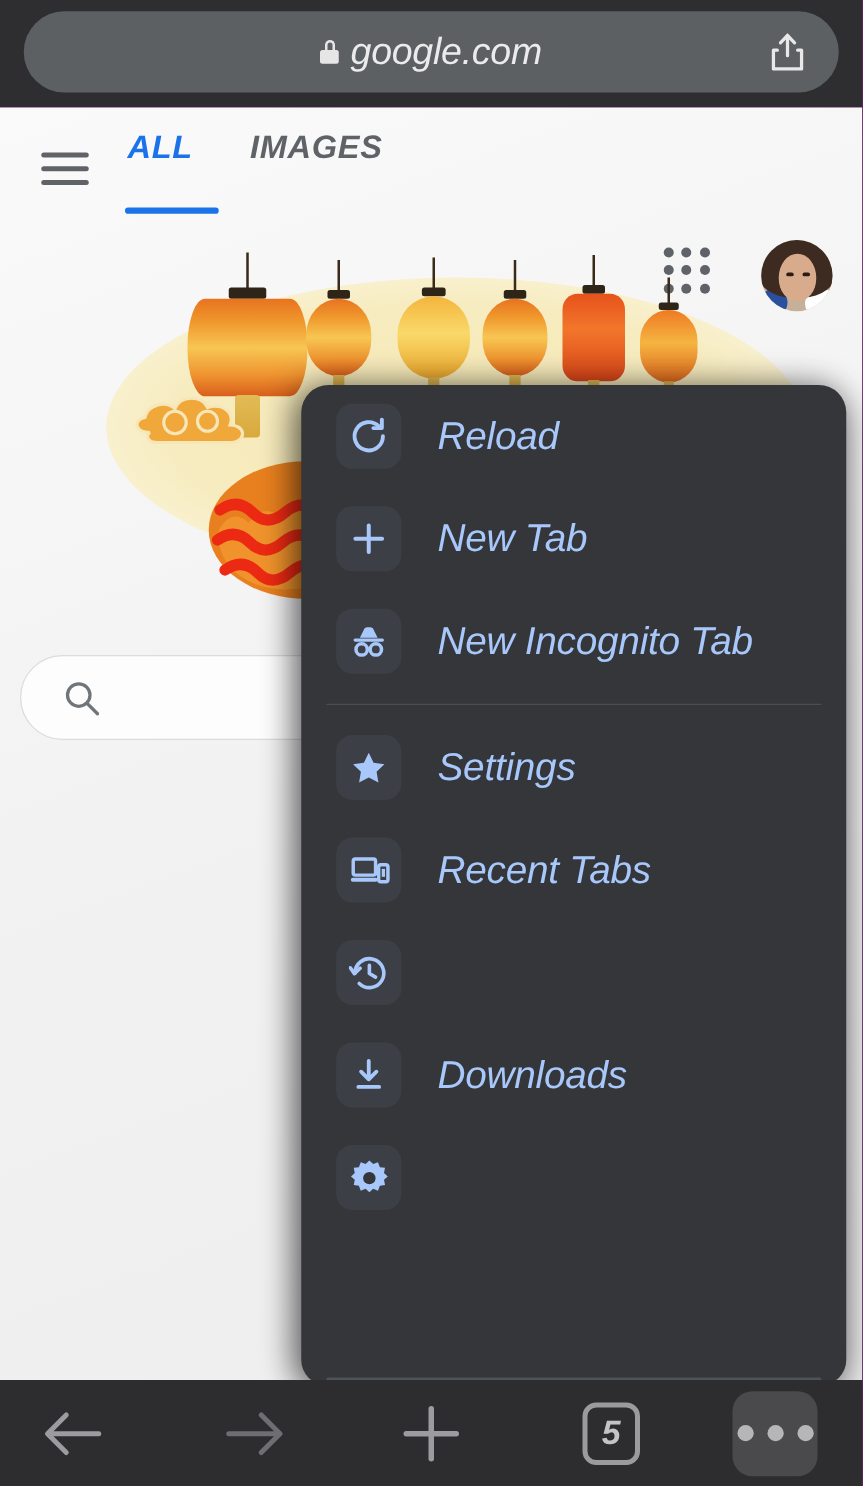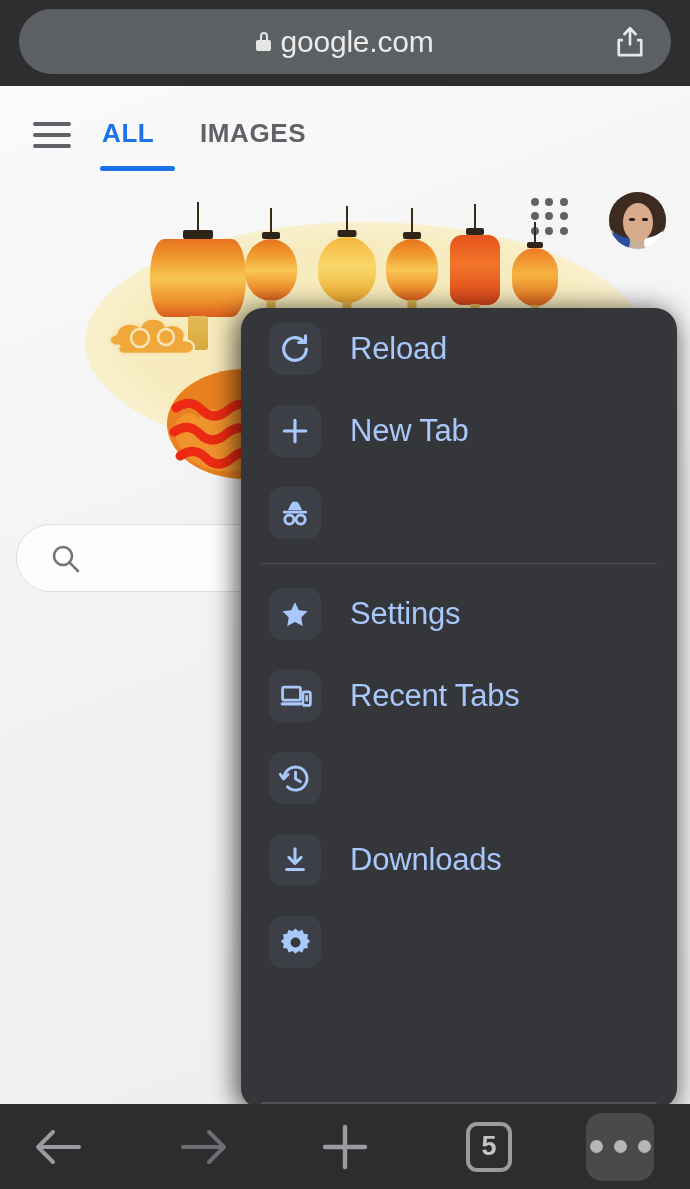--- a/index.html
+++ b/index.html
@@ -2,21 +2,21 @@
 <html><head>
 <meta charset="utf-8">
 <style>
   * { margin:0; padding:0; box-sizing:border-box; }
   html, body {
     width:690px; height:1189px;
     background:#2c2c2e;
     font-family:"Liberation Sans", sans-serif;
     overflow:hidden;
   }
-  #screen { position:relative; width:690px; height:1189px; background:#a21caf; overflow:hidden; }
+  #screen { position:relative; width:690px; height:1189px; background:#a21caf; overflow:hidden;font-style:italic; }
 
   
   #browser-topbar {
     position:absolute; left:0; top:0; width:690px; height:86px;
     background:#2e2e30;
   }
   #url-pill {
     position:absolute; left:19px; top:9px; width:652px; height:65px;
     background:#5c6063; border-radius:33px;
     display:flex; align-items:center; justify-content:center;
@@ -34,21 +34,21 @@
 
   
   #page { position:absolute; left:0; top:86px; width:690px; height:1018px;
           background:linear-gradient(160deg,#fafafa 0%,#f1f1f1 55%,#eeeeee 100%); overflow:hidden; }
 
   #g-header { position:relative; height:98px; }
   #hamburger { position:absolute; left:33px; top:36px; width:38px; height:26px; cursor:pointer; }
   #hamburger span { display:block; height:4px; background:#5f6368; border-radius:2px; margin-bottom:7px; }
   #hamburger span:last-child { margin-bottom:0; }
 
-  .g-tab { position:absolute; top:32px; font-size:26px; font-weight:bold; letter-spacing:0.6px; cursor:pointer; }
+  .g-tab { position:absolute; top:16px; font-size:26px; font-weight:bold; letter-spacing:0.6px; cursor:pointer; }
   #tab-all { left:102px; color:#1a73e8; }
   #tab-images { left:200px; color:#5f6368; }
   #tab-all-underline { position:absolute; left:100px; top:80px; width:75px; height:5px; background:#1a73e8; border-radius:3px; }
 
   #apps-grid { position:absolute; left:531px; top:112px; width:38px; height:38px;
      display:grid; grid-template-columns:repeat(3,1fr); grid-template-rows:repeat(3,1fr); gap:5px; cursor:pointer; }
   #apps-grid i { display:block; width:8px; height:8px; background:#5f6368; border-radius:50%; }
 
   #avatar { position:absolute; left:609px; top:106px; width:57px; height:57px; border-radius:50%;
      overflow:hidden; background:#c7b09a; cursor:pointer; }
@@ -274,20 +274,21 @@
     <div class="menu-item">
       <span class="mi-icon">
         <svg width="34" height="34" viewBox="0 0 24 24">
           <path d="M7 10 L9.3 5.3 C9.7 4.4 10.4 4.1 12 4.1 C13.6 4.1 14.3 4.4 14.7 5.3 L17 10 Z" fill="#a8c7fa"></path>
           <rect x="3.4" y="10.4" width="17.2" height="1.9" rx="0.95" fill="#a8c7fa"></rect>
           <circle cx="8" cy="16.6" r="3.2" fill="none" stroke="#a8c7fa" stroke-width="2"></circle>
           <circle cx="16" cy="16.6" r="3.2" fill="none" stroke="#a8c7fa" stroke-width="2"></circle>
           <path d="M11.2 16.6 L12.8 16.6" stroke="#a8c7fa" stroke-width="1.8"></path>
         </svg>
       </span>
+      <span class="mi-label">New Incognito Tab</span>
     </div>
 
     <div id="menu-divider"></div>
 
     <div class="menu-item">
       <span class="mi-icon">
         <svg width="32" height="32" viewBox="0 0 24 24">
           <path d="M12 3.2 L14.9 9.1 L21.4 10 L16.7 14.6 L17.8 21 L12 18 L6.2 21 L7.3 14.6 L2.6 10 L9.1 9.1 Z" fill="#a8c7fa"></path>
         </svg>
       </span>

